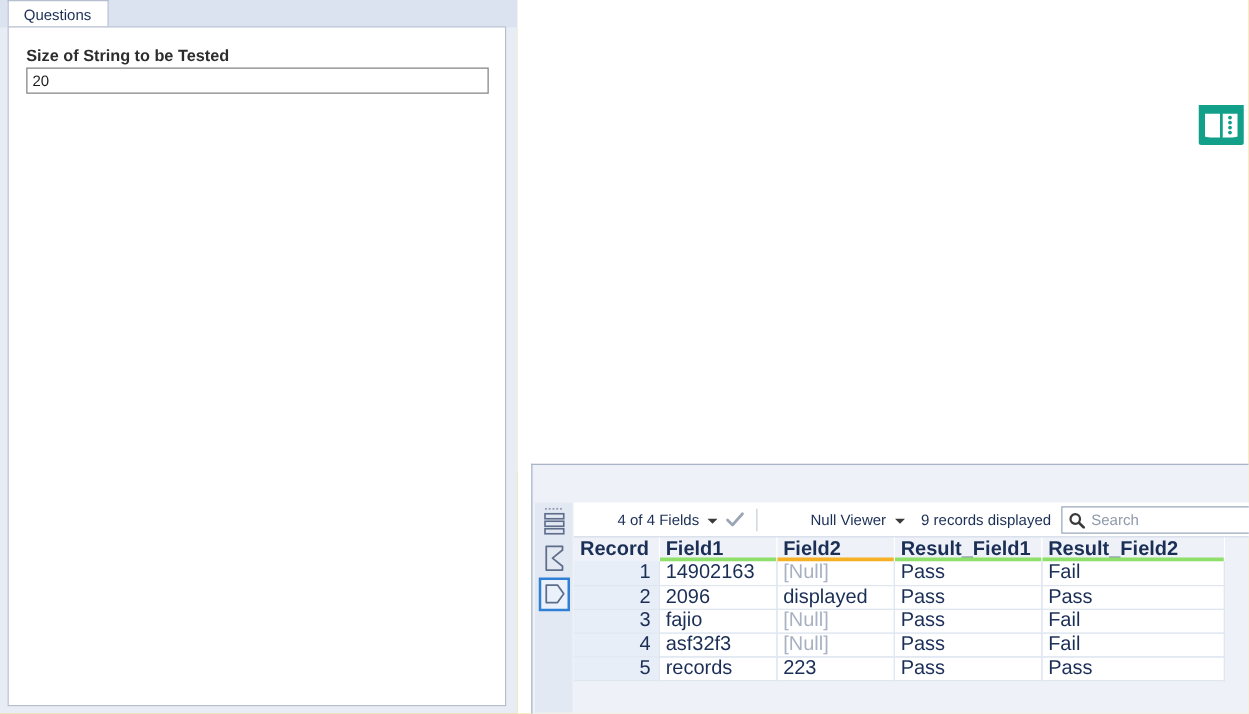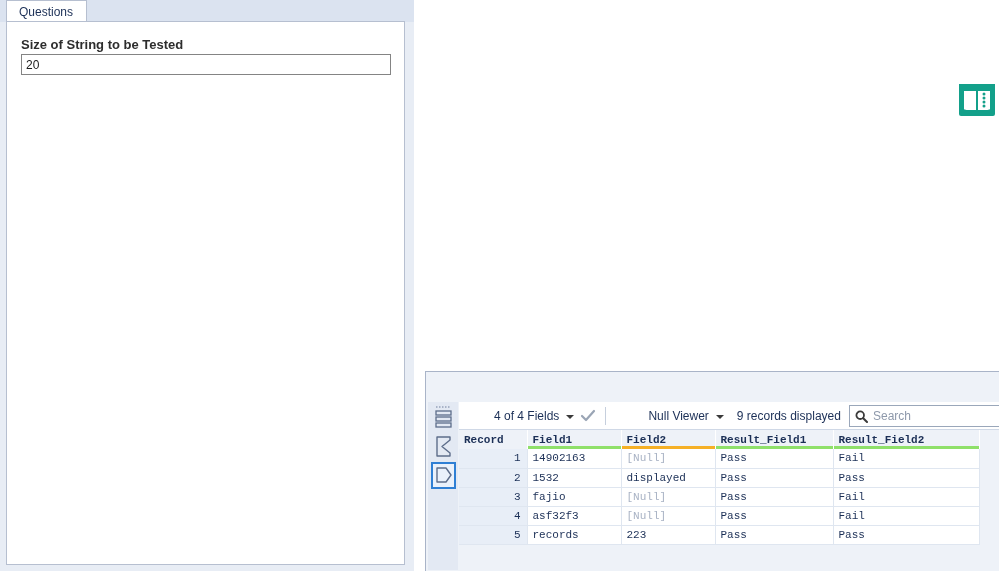--- a/index.html
+++ b/index.html
@@ -200,23 +200,22 @@
     background: transparent;
   }
   #search-input::placeholder { color: #8e99ab; }
 
   
   #results-table {
     position: absolute;
     left: 33px; top: 58px;
     width: 520px;
     border-collapse: collapse;
-    font-size: 11px;
+    font-size: 16px;
     table-layout: fixed;
-    font-family: Liberation Mono, monospace;
   }
   #results-table th {
     height: 19px;
     background: #eef2f8;
     color: #1b2f56;
     font-weight: bold;
     text-align: left;
     padding: 0 0 0 5px;
     border-right: 1px solid #ffffff;
     position: relative;
@@ -387,21 +386,21 @@
       <tbody id="results-tbody">
           <tr>
             <td class="record-cell">1</td>
             <td class="">14902163</td>
             <td class=""><span class="null-val">[Null]</span></td>
             <td class="">Pass</td>
             <td class="">Fail</td>
           </tr>
           <tr>
             <td class="record-cell">2</td>
-            <td class="">1532</td>
+            <td class="">2096</td>
             <td class="">displayed</td>
             <td class="">Pass</td>
             <td class="">Pass</td>
           </tr>
           <tr>
             <td class="record-cell">3</td>
             <td class="">fajio</td>
             <td class=""><span class="null-val">[Null]</span></td>
             <td class="">Pass</td>
             <td class="">Fail</td>

